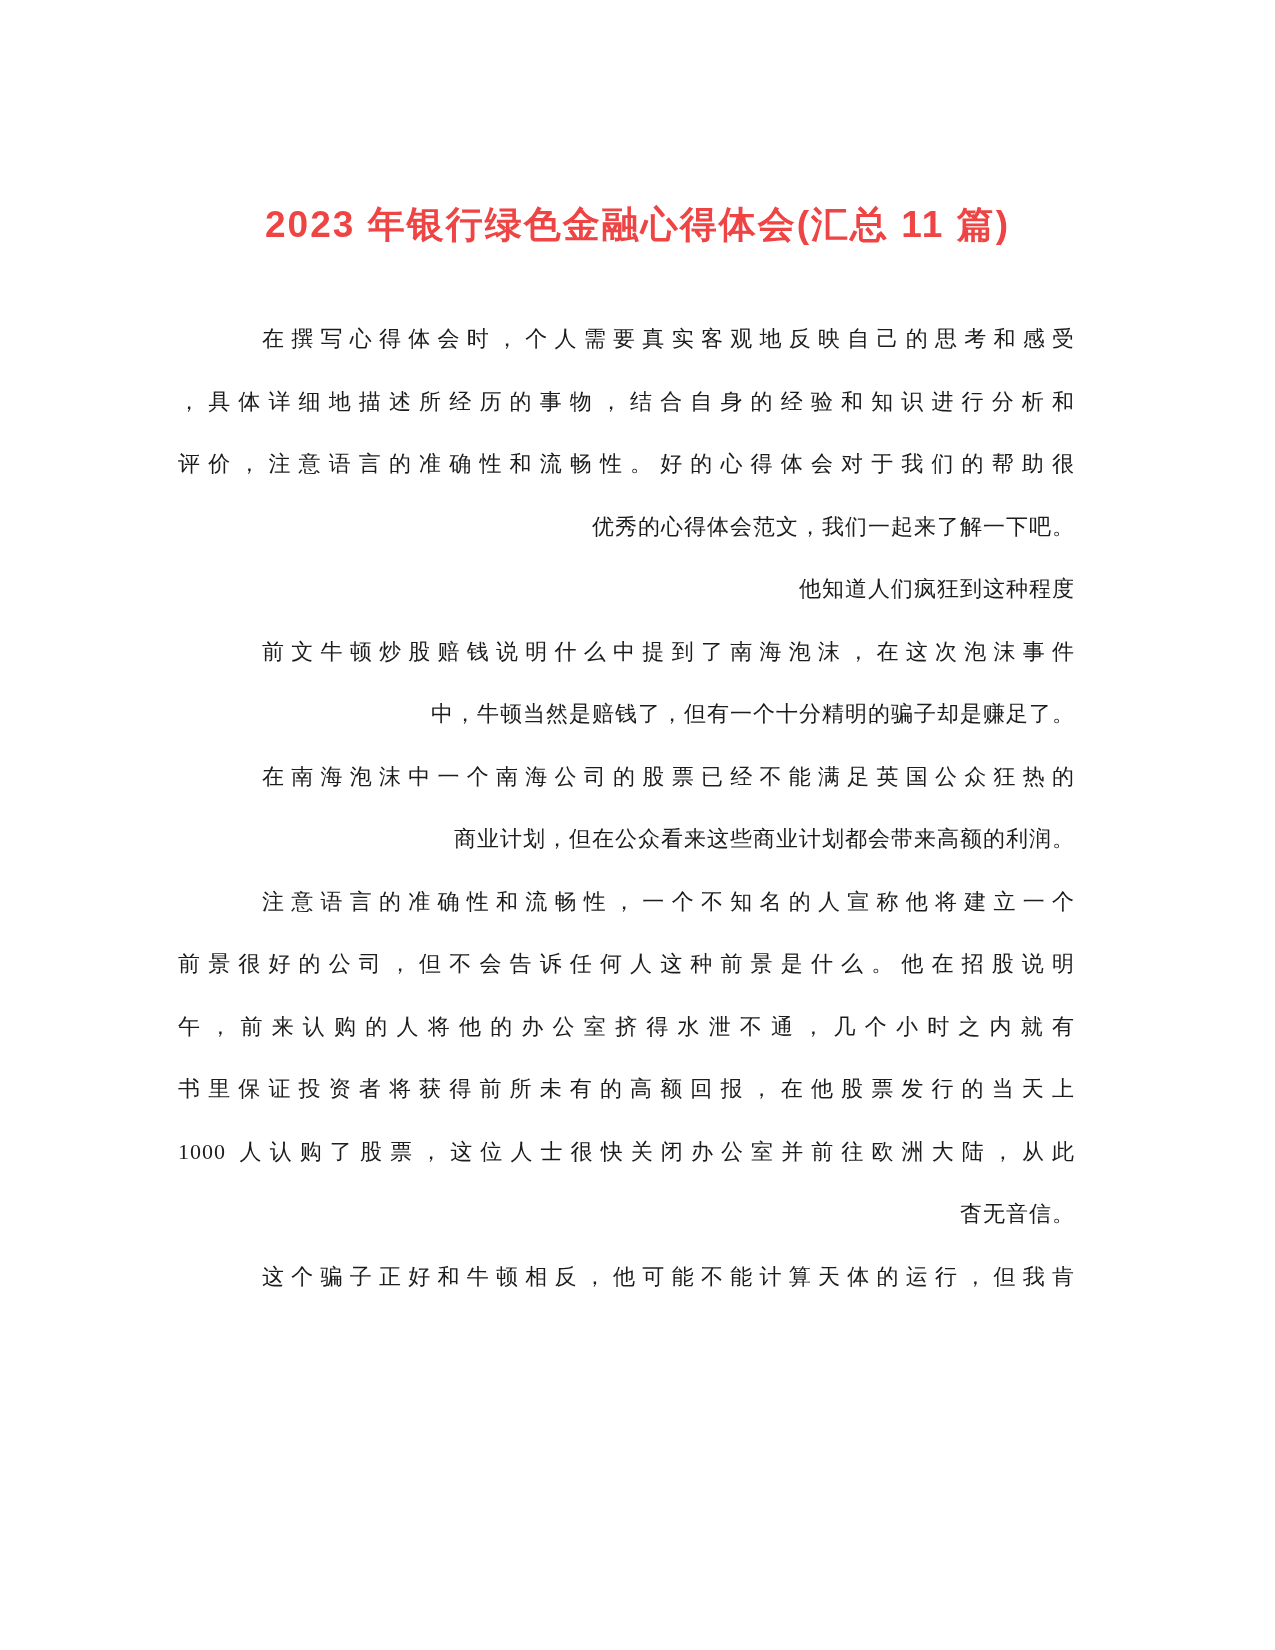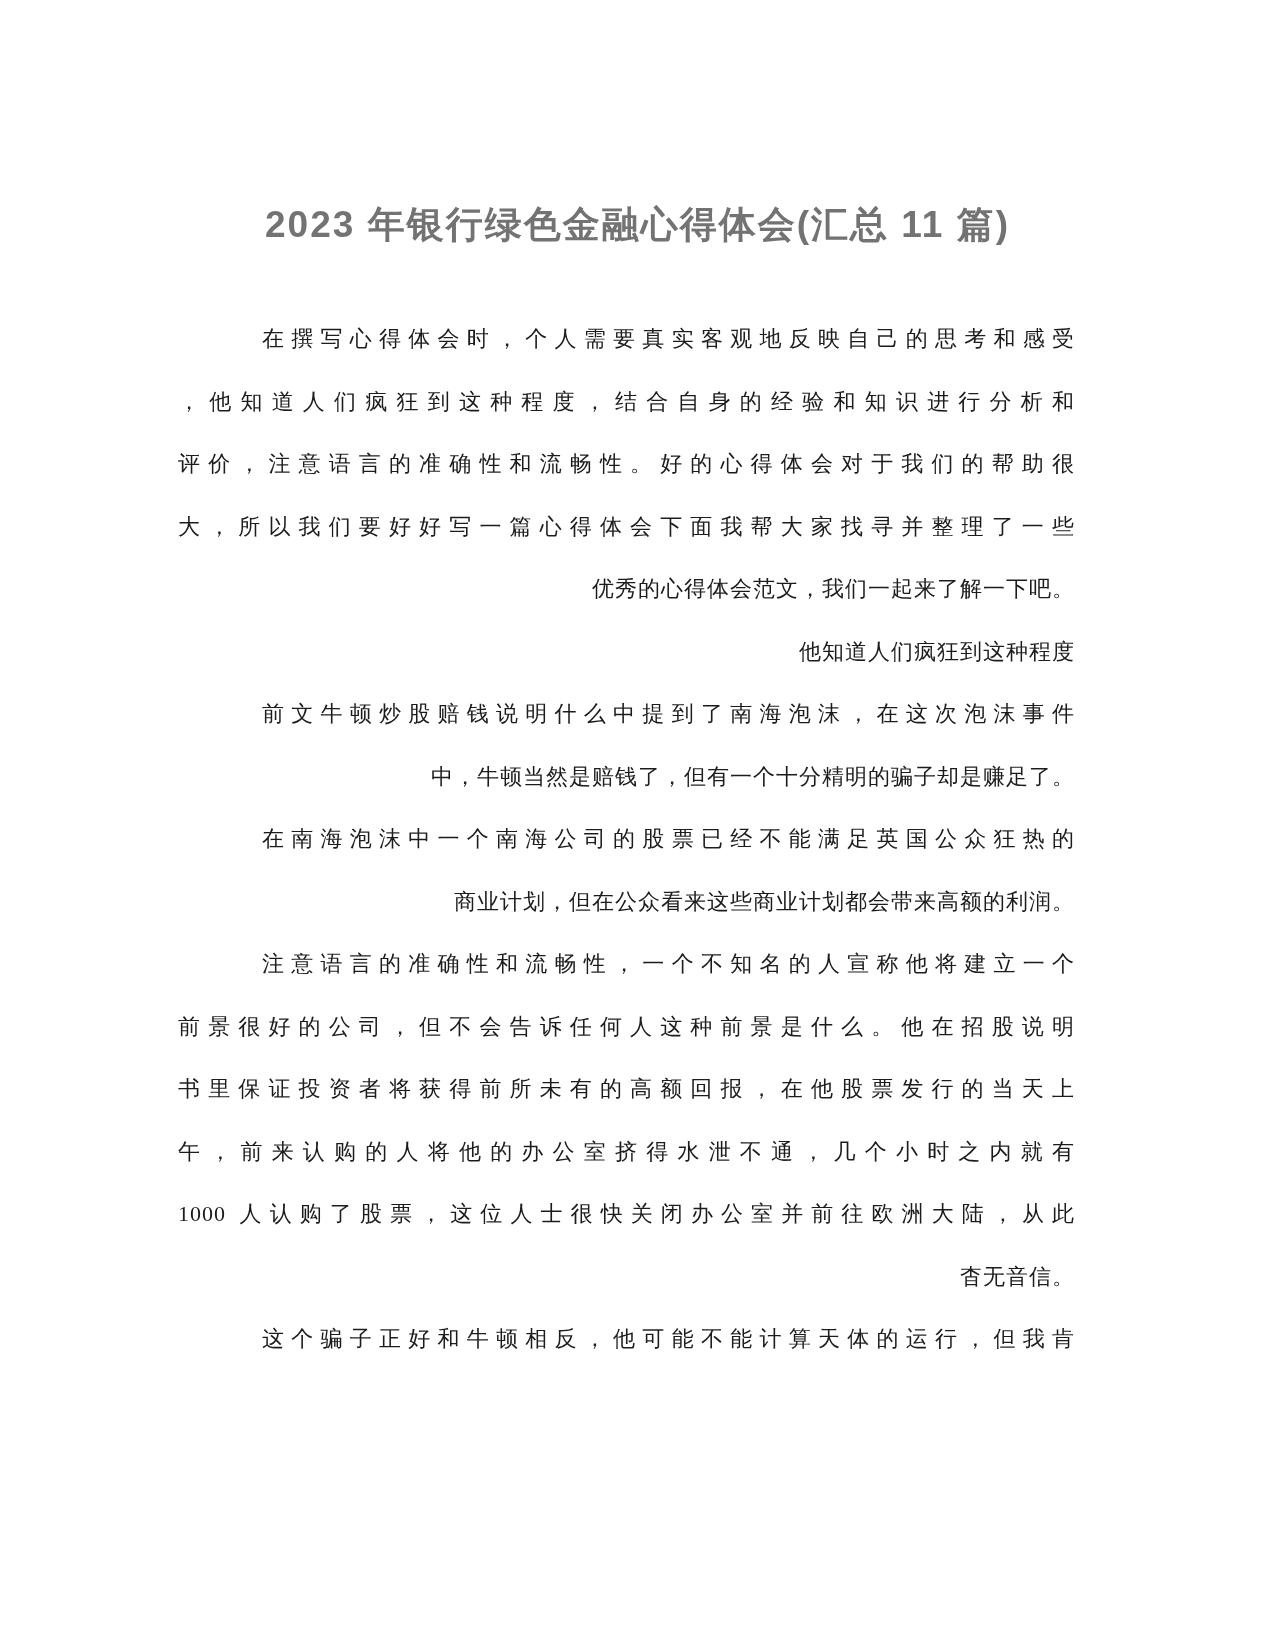--- a/index.html
+++ b/index.html
@@ -49,33 +49,32 @@
     text-align-last: justify;
   }
   .doc-line.indent {
     padding-left: 84px;
   }
 </style>
 </head>
 <body>
 
 <div class="page" style="background: rgb(255, 255, 255);">
-  <h1 class="doc-title" style="color: #737373; text-align: center;">2023 年银行绿色金融心得体会(汇总 11 篇)</h1>
+  <h1 class="doc-title" style="color: #ef4444; text-align: center;">2023 年银行绿色金融心得体会(汇总 11 篇)</h1>
   <div class="doc-body" style="color: rgb(28, 28, 28);">
       <div class="doc-line indent justify">在撰写心得体会时，个人需要真实客观地反映自己的思考和感受</div>
-      <div class="doc-line justify">，他知道人们疯狂到这种程度，结合自身的经验和知识进行分析和</div>
+      <div class="doc-line justify">，具体详细地描述所经历的事物，结合自身的经验和知识进行分析和</div>
       <div class="doc-line justify">评价，注意语言的准确性和流畅性。好的心得体会对于我们的帮助很</div>
-      <div class="doc-line justify">大，所以我们要好好写一篇心得体会下面我帮大家找寻并整理了一些</div>
       <div class="doc-line">优秀的心得体会范文，我们一起来了解一下吧。</div>
       <div class="doc-line indent">他知道人们疯狂到这种程度</div>
       <div class="doc-line indent justify">前文牛顿炒股赔钱说明什么中提到了南海泡沫，在这次泡沫事件</div>
       <div class="doc-line">中，牛顿当然是赔钱了，但有一个十分精明的骗子却是赚足了。</div>
       <div class="doc-line indent justify">在南海泡沫中一个南海公司的股票已经不能满足英国公众狂热的</div>
       <div class="doc-line">商业计划，但在公众看来这些商业计划都会带来高额的利润。</div>
       <div class="doc-line indent justify">注意语言的准确性和流畅性，一个不知名的人宣称他将建立一个</div>
       <div class="doc-line justify">前景很好的公司，但不会告诉任何人这种前景是什么。他在招股说明</div>
+      <div class="doc-line justify">午，前来认购的人将他的办公室挤得水泄不通，几个小时之内就有</div>
       <div class="doc-line justify">书里保证投资者将获得前所未有的高额回报，在他股票发行的当天上</div>
-      <div class="doc-line justify">午，前来认购的人将他的办公室挤得水泄不通，几个小时之内就有</div>
       <div class="doc-line justify">1000 人认购了股票，这位人士很快关闭办公室并前往欧洲大陆，从此</div>
       <div class="doc-line">杳无音信。</div>
       <div class="doc-line indent justify">这个骗子正好和牛顿相反，他可能不能计算天体的运行，但我肯</div>
     </div>
 </div>
 
 </body></html>

